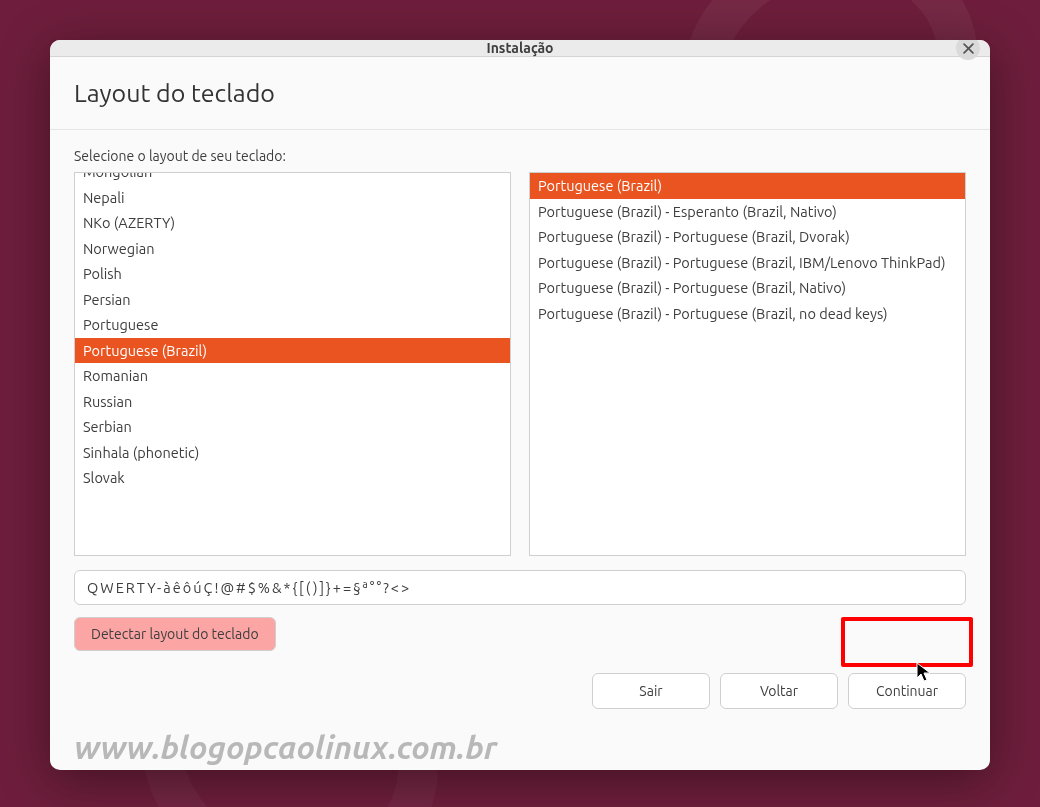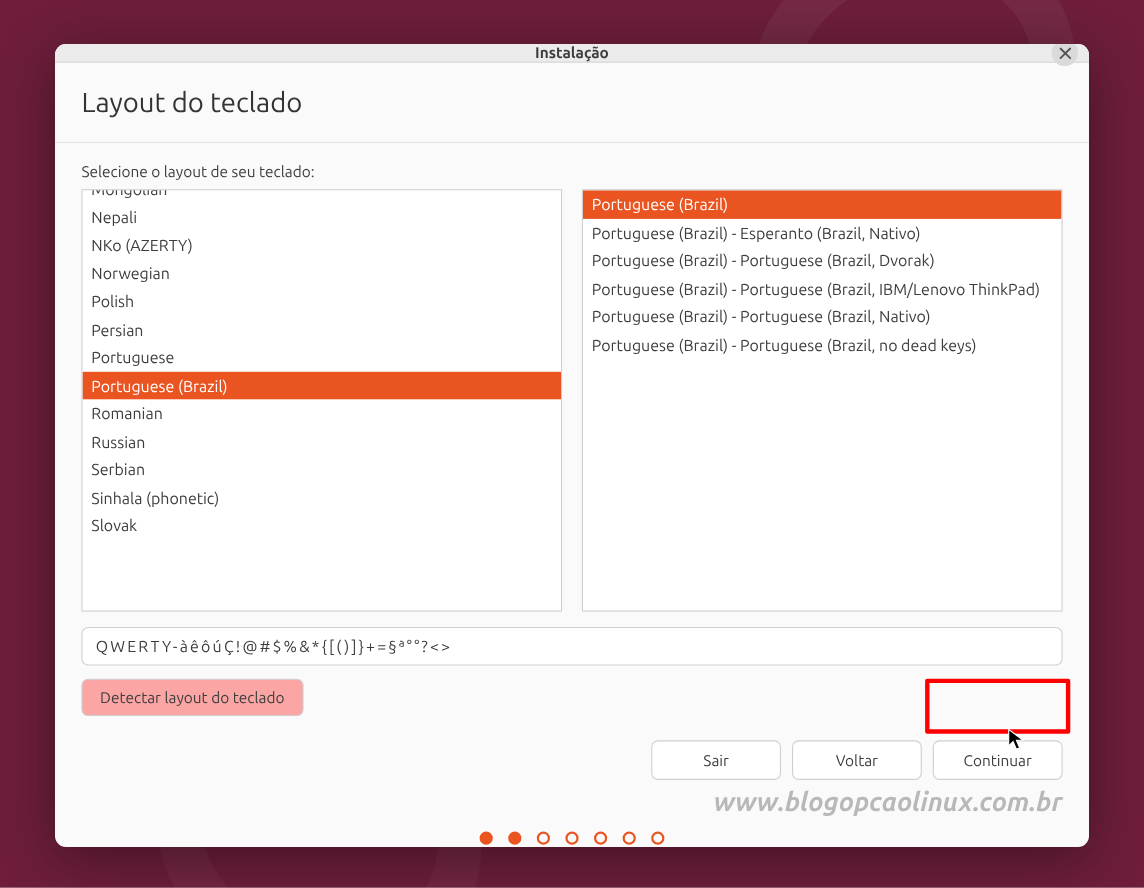--- a/index.html
+++ b/index.html
@@ -160,26 +160,26 @@
       cursor: pointer;
       font-family: inherit;
     }
     .highlight-box {
       position: absolute;
       border: 4px solid #ff0000;
       pointer-events: none;
       border-radius: 2px;
     }
     .watermark {
-      font-size: 24px;
+      font-size: 32px;
       font-style: italic;
       font-weight: 700;
       color: #b8b8b8;
-      text-align: right;
-      margin-top: 6px;
+      text-align: left;
+      margin-top: 20px;
     }
     .dots {
       display: flex;
       gap: 14px;
       justify-content: center;
       margin-top: 14px;
     }
     .dot {
       width: 12px;
       height: 12px;

